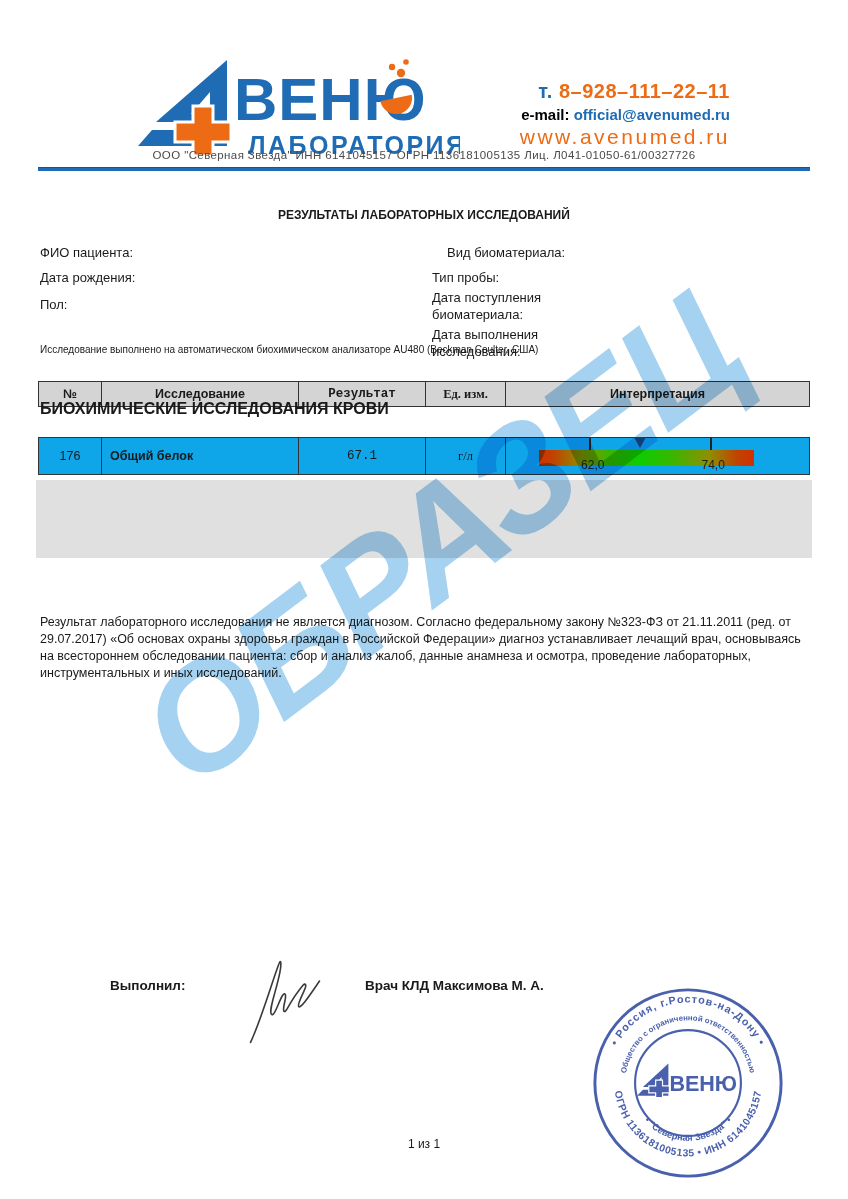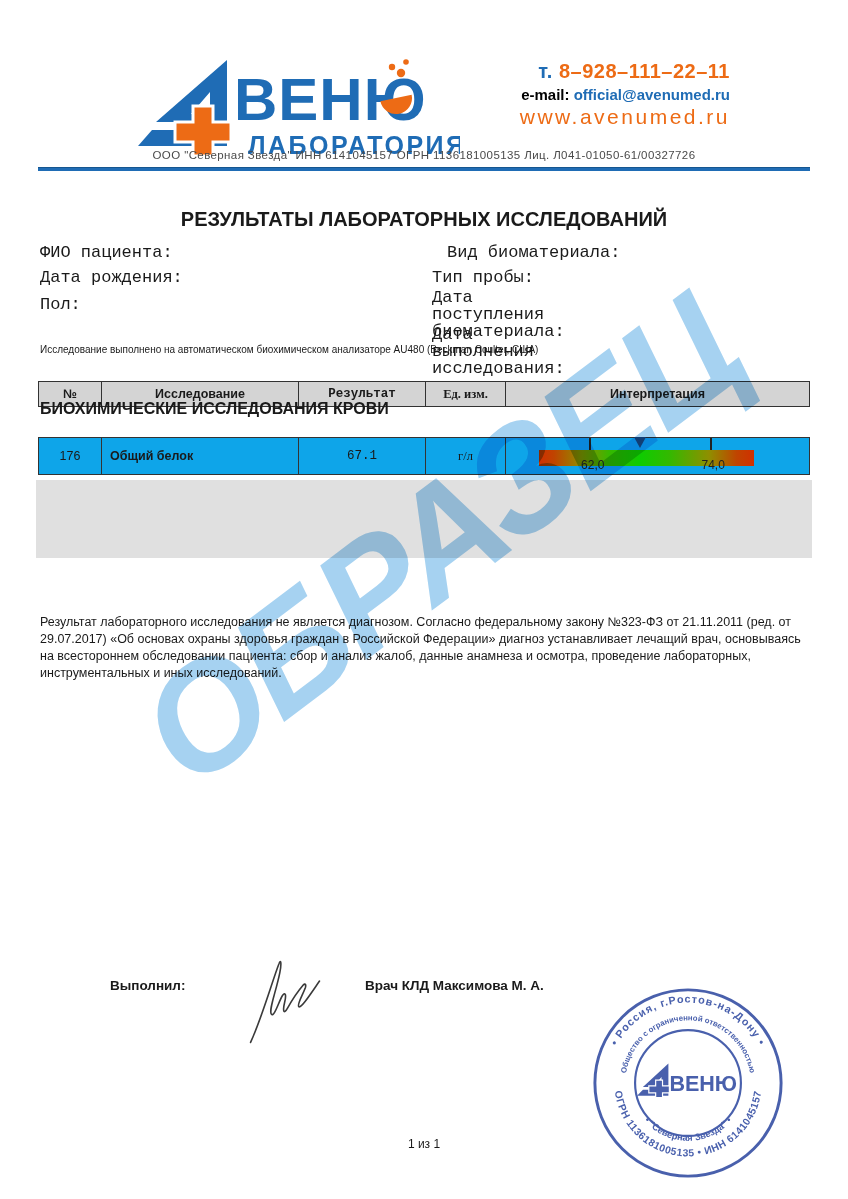--- a/index.html
+++ b/index.html
@@ -4,34 +4,34 @@
 <style>
   html,body { margin:0; padding:0; background:#fff; }
   .page {
     position:relative; width:848px; height:1199px; background:#ffffff;
     font-family:"Liberation Sans", sans-serif; color:#1a1a1a; overflow:hidden;
   }
 
   
   .logo-svg { position:absolute; left:130px; top:58px; width:330px; height:100px; }
   .contact { position:absolute; left:430px; top:60px; width:300px; text-align:right; line-height:1.18; }
-  .contact .phone-line { font-size:20px; font-weight:bold; color:#1f6cb5; letter-spacing:.5px; }
+  .contact .phone-line { font-size:20px; font-weight:bold; color:#1f6cb5; letter-spacing:.5px;margin-top:20px; }
   .contact .phone-line .phone-num { color:#ed6b15; }
   .contact .email-line { font-size:15px; font-weight:bold; color:#1f6cb5; margin-top:2px; }
   .contact .email-line .email-label { color:#000000; }
   .contact .site-line { font-size:21px; color:#ed6b15; letter-spacing:2.5px; margin-top:2px; }
   .company-line { position:absolute; left:0; top:149px; width:100%; text-align:center;
     font-size:11.5px; color:#4a4a4a; letter-spacing:.4px; }
   .divider { position:absolute; left:38px; top:167px; width:772px; height:3px;
     background:#1f6cb5; border-top:1px solid #15568f; }
 
   
   .report-title { position:absolute; left:0; top:208px; width:100%; text-align:center;
-    font-size:20px; font-weight:bold; }
-  .field { position:absolute; font-size:17px; line-height:17px;font-family:Liberation Mono, monospace; }
+    font-size:12px; font-weight:bold; }
+  .field { position:absolute; font-size:13px; line-height:17px; }
   .analyzer-note { position:absolute; left:40px; top:344px; font-size:10px; }
 
   
   .tbl-header { position:absolute; left:38px; top:381px; width:772px; height:26px; display:flex;
     background:#d4d4d4; border:1.5px solid #333; box-sizing:border-box; }
   .tbl-header .cell { display:flex; align-items:center; justify-content:center;
     font-weight:bold; font-size:12.5px; border-right:1.5px solid #333; box-sizing:border-box; }
   .tbl-row { position:absolute; left:38px; top:437px; width:772px; height:38px; display:flex;
     border:1.2px solid #333; box-sizing:border-box; background:#0ea5e9; }
   .tbl-row .cell { display:flex; align-items:center; justify-content:center;

